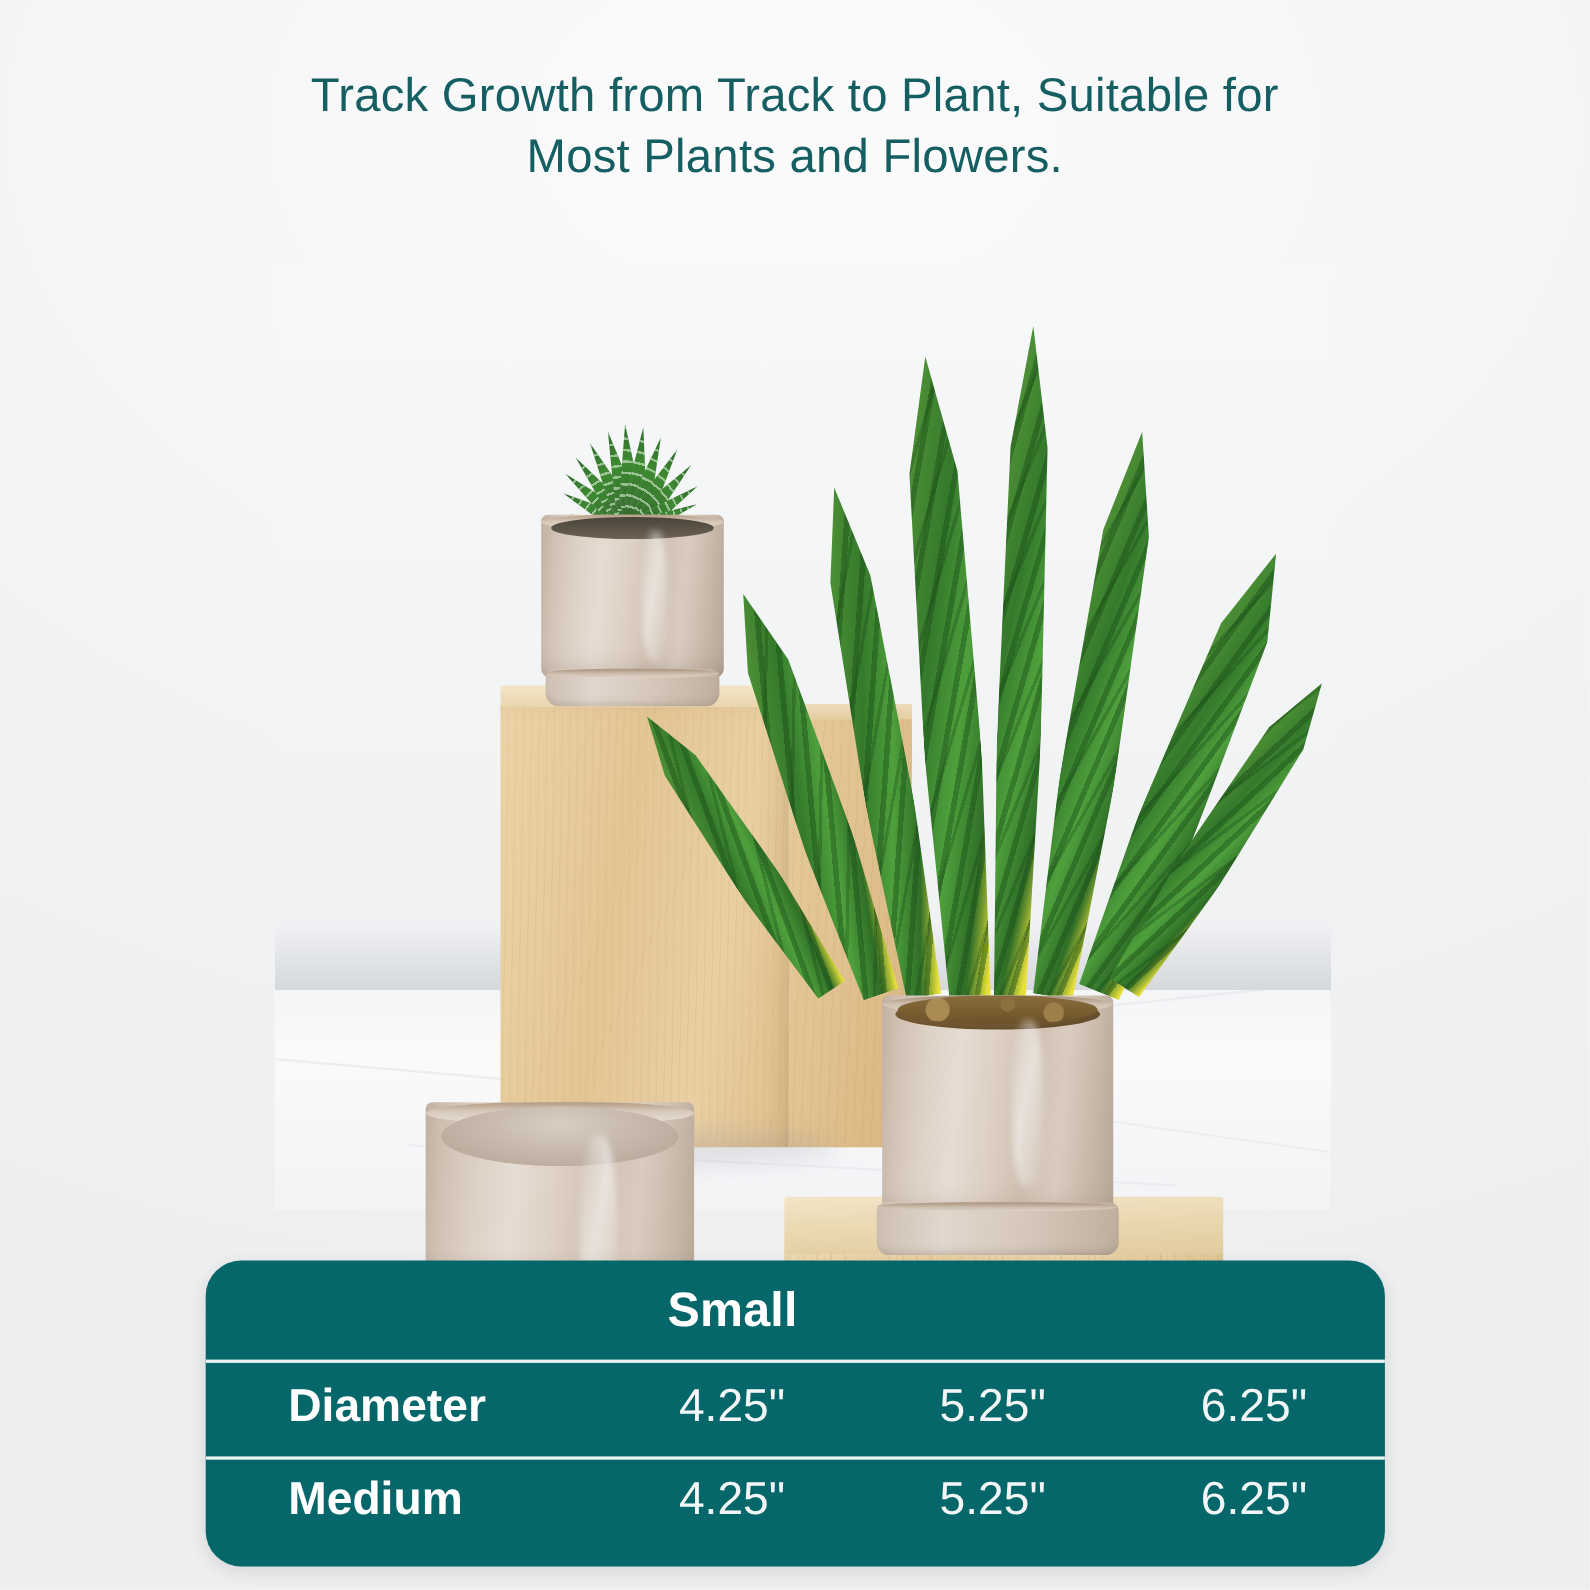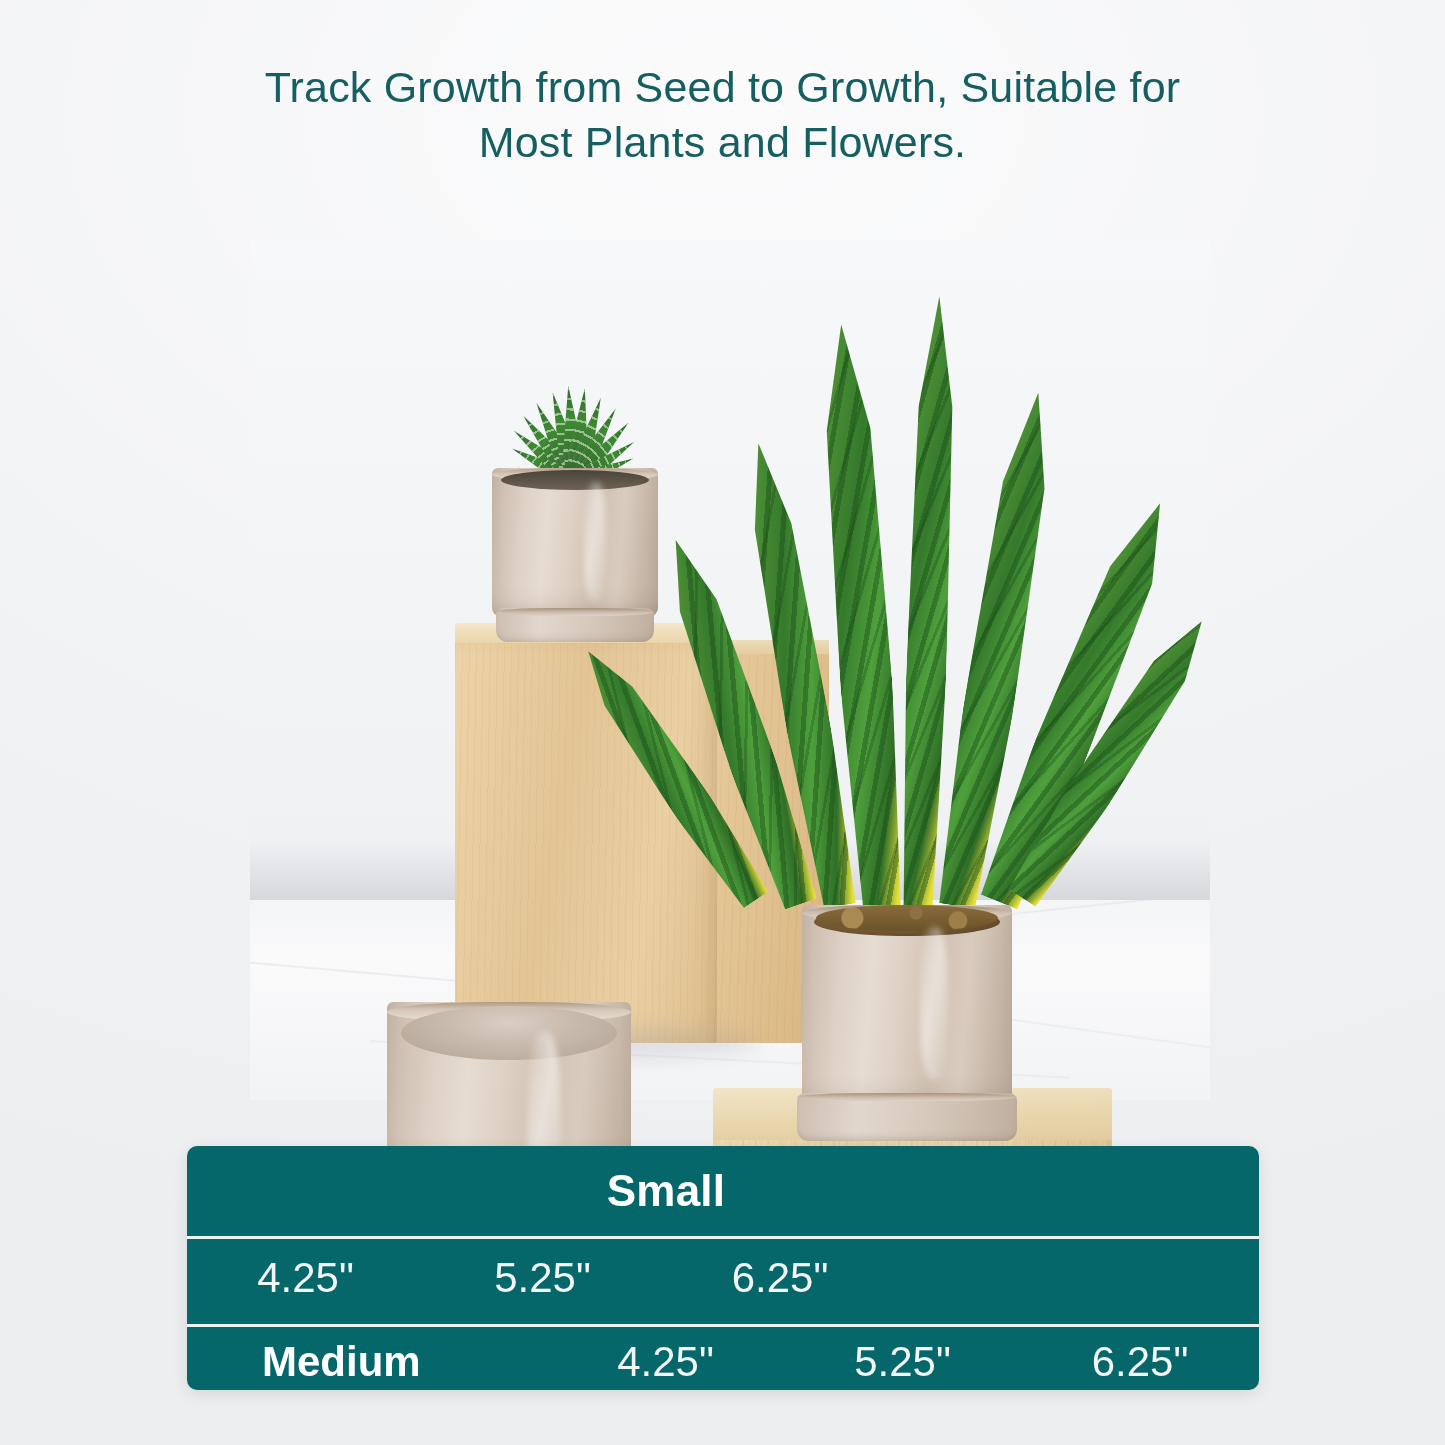--- a/index.html
+++ b/index.html
@@ -225,22 +225,22 @@
 
   
   .measure-label {
     position:absolute; left:256px; top:1084px; z-index:50;
     font-size:42px; font-weight:400; color:#14676b; letter-spacing:.3px;
     font-family:"Liberation Sans", sans-serif;
   }
 
   
   .size-table {
-    position:absolute; left:187px; top:1146px; width:1072px; height:244px; z-index:50;
-    background:#06676b; border-radius:10px; overflow:hidden;
+    position:absolute; left:187px; top:1146px; width:1072px; height:278px; z-index:50;
+    background:#06676b; border-radius:32px; overflow:hidden;
     box-shadow:0 4px 16px rgba(0,0,0,.10);
   }
   .st-row { display:flex; align-items:center; position:relative; }
   .st-row.head { height:90px; }
   .st-row.data { height:84px; }
   .st-div {
     position:absolute; left:0; right:0; height:3px;
     background:rgba(255,255,255,.92);
   }
   .c-label { width:360px; padding-left:75px; }
@@ -260,21 +260,21 @@
     font-family:"Liberation Sans", sans-serif;
   }
 </style>
 </head>
 <body>
 
 <div class="canvas">
 
   <div class="header">
     <div class="subtitle">
-      <div>Track Growth from Seed to Growth, Suitable for</div>
+      <div>Track Growth from Track to Plant, Suitable for</div>
       <div>Most Plants and Flowers.</div>
     </div>
   </div>
 
   <div class="scene">
     <div class="photo-bg"></div>
     <div class="wall-shadow"></div>
     <div class="marble">
       <div class="vein v1"></div>
       <div class="vein v2"></div>
@@ -379,20 +379,21 @@
   <div class="size-table">
 
     <div class="st-row head">
       <div class="c-label"></div>
       <div class="c-val th">Small</div>
     </div>
 
     <div class="st-div" style="top:90px;"></div>
 
     <div class="st-row data">
+      <div class="c-label rl">Diameter</div>
       <div class="c-val tv">4.25"</div>
       <div class="c-val tv">5.25"</div>
       <div class="c-val tv">6.25"</div>
     </div>
 
     <div class="st-div" style="top:178px;"></div>
 
     <div class="st-row data">
       <div class="c-label rl">Medium</div>
       <div class="c-val tv">4.25"</div>

